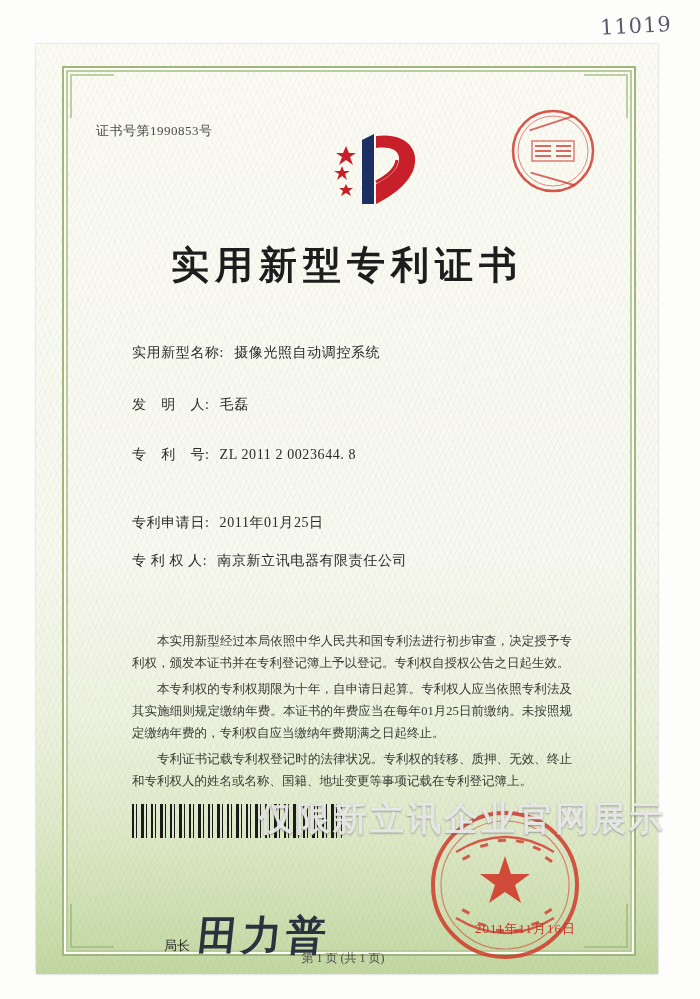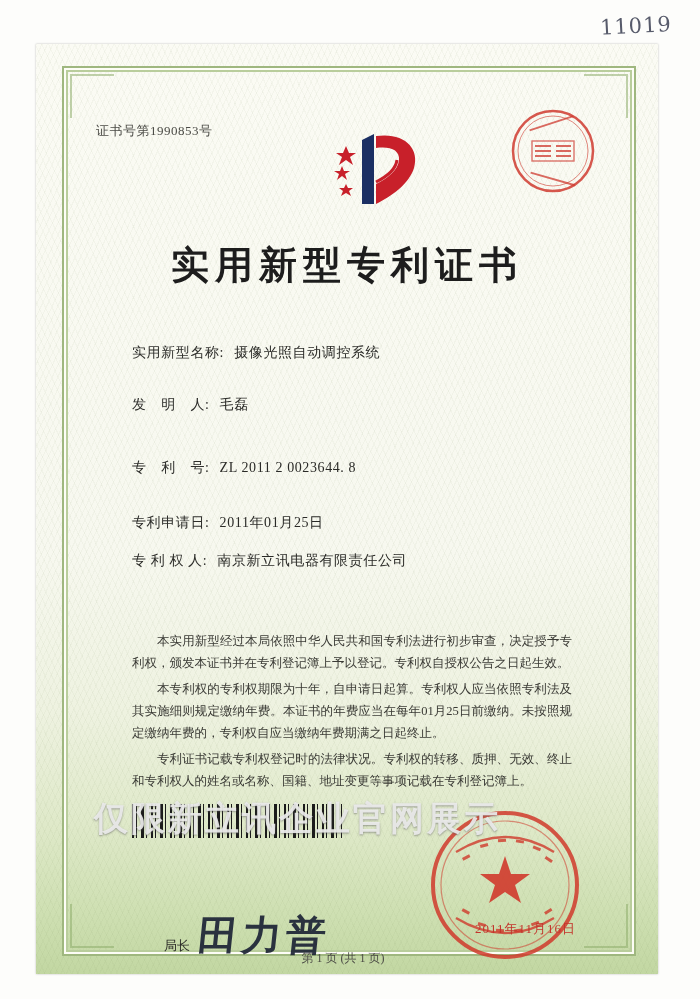--- a/index.html
+++ b/index.html
@@ -125,21 +125,21 @@
     font-size: 14px;
     color: #33332f;
     letter-spacing: .6px;
     white-space: nowrap;
   }
   .field .label { color: #2e2e2b; }
   .field .value { margin-left: 6px; color: #2a2a27; }
 
   #f-name      { top: 300px; }
   #f-inventor  { top: 352px; font-family: Liberation Serif, serif; }
-  #f-patentno  { top: 402px; margin-top: 13px; }
+  #f-patentno  { top: 402px; }
   #f-appdate   { top: 450px; margin-top: 20px; }
   #f-owner     { top: 508px; }
   #f-grantdate { top: 556px; }
 
   
   #body-text {
     position: absolute;
     left: 96px;
     top: 586px;
     width: 440px;
@@ -214,29 +214,28 @@
     font-size: 12px;
     color: #4a4a44;
   }
 
   
   #watermark {
     position: absolute;
     left: 30px;
     top: 752px;
     width: 600px;
-    text-align: left;
+    text-align: right;
     font-family: Liberation Mono, monospace;
     font-size: 34px;
     font-weight: bold;
     color: rgba(235,235,235,.92);
     text-shadow: 0 1px 2px rgba(90,90,90,.55);
     letter-spacing: 3px;
     pointer-events: none;
-    padding-left: 28px;
   }
 </style>
 </head>
 <body>
 
 <div id="scan">
 
   <div id="handwritten-number">11019</div>
 
   <div id="certificate">

